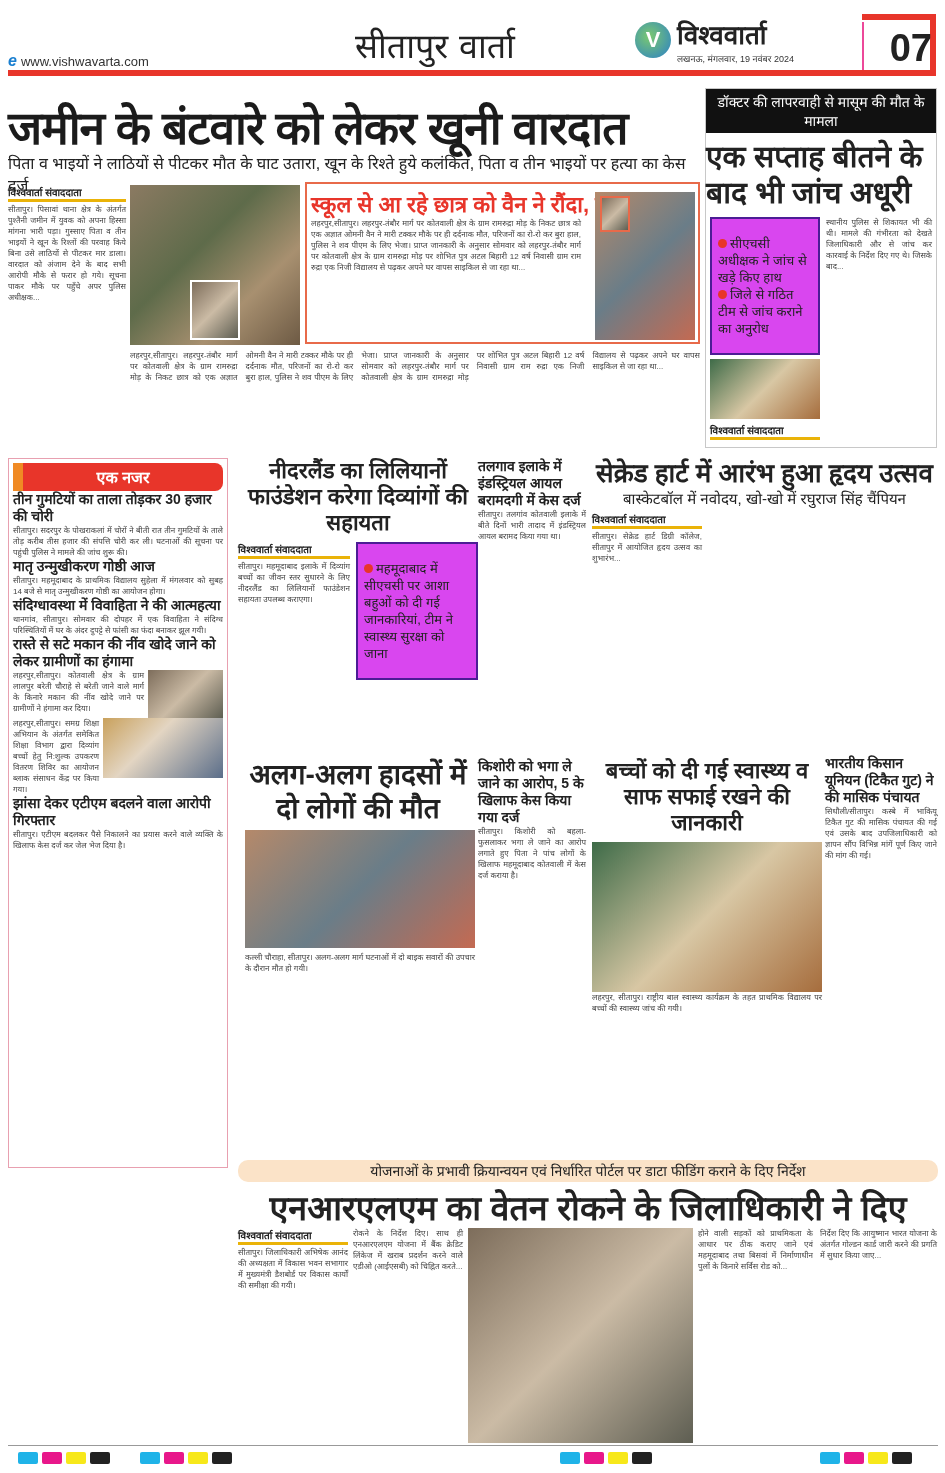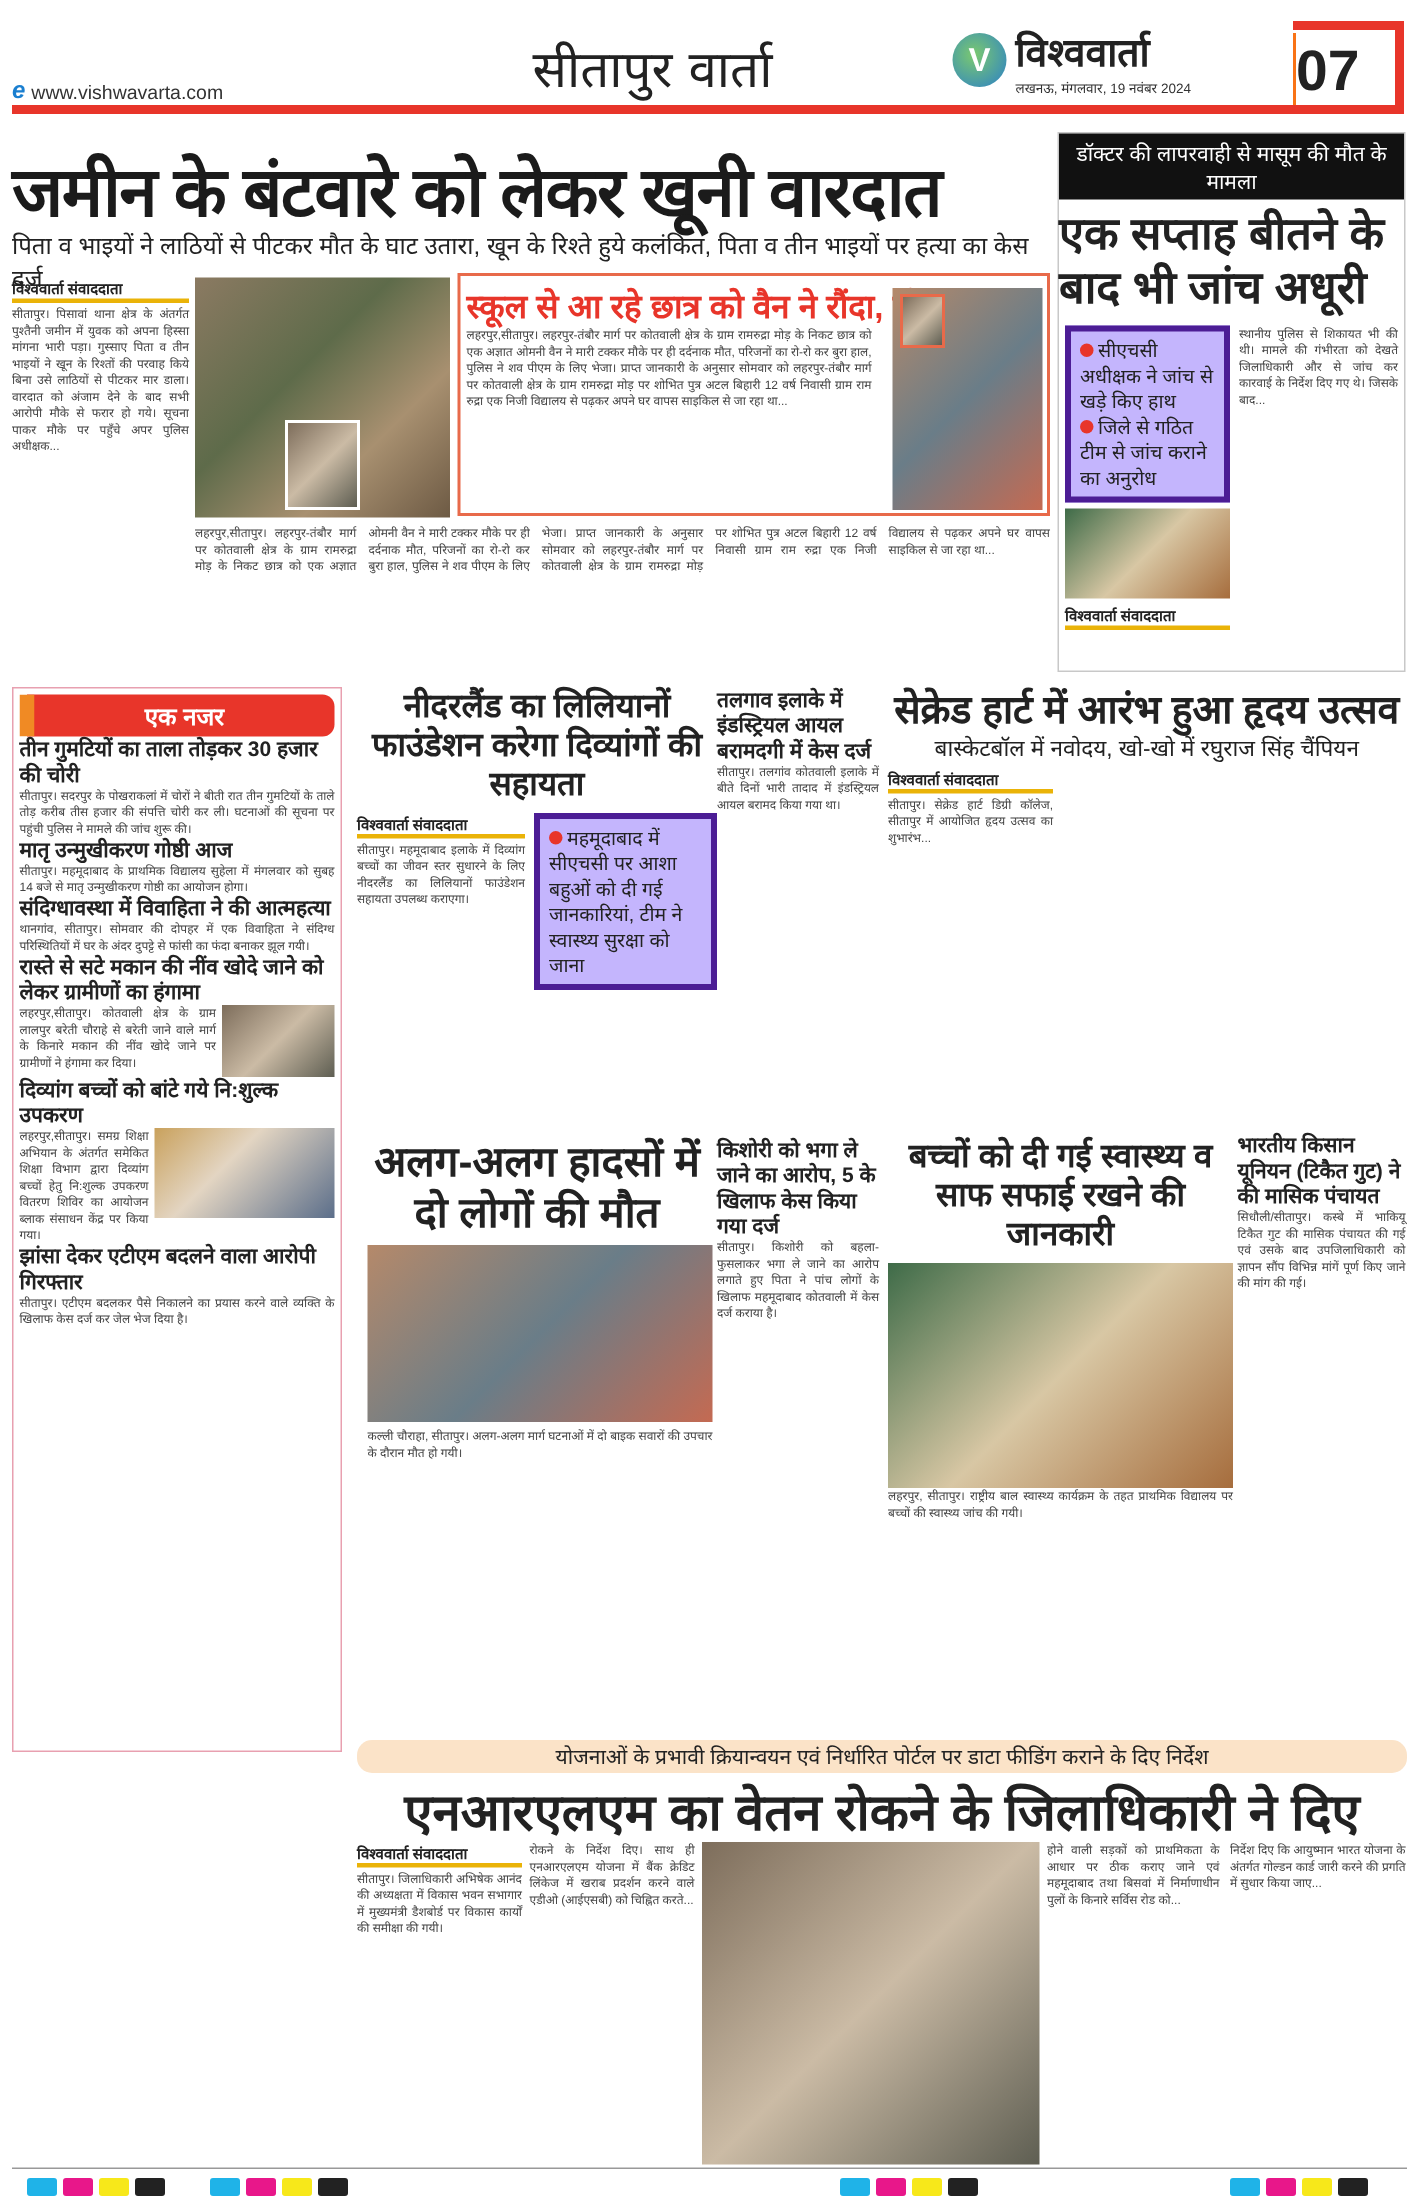--- a/index.html
+++ b/index.html
@@ -7,36 +7,36 @@
 .abs{position:absolute}
 .masthead{left:0;top:0;width:945px;height:80px}
 .red-line{position:absolute;left:8px;top:70px;width:925px;height:6px;background:#e8352a}
 .site{position:absolute;left:8px;top:52px;font-size:13px;color:#333;display:flex;align-items:center;gap:4px}
 .site .e{color:#1a7fd0;font-weight:bold;font-size:16px;font-style:italic}
 .section{position:absolute;left:355px;top:22px;font-size:34px;color:#222;font-family:"DejaVu Sans",sans-serif}
 .brand{position:absolute;left:635px;top:22px;display:flex;align-items:flex-start;gap:6px}
 .logo{width:36px;height:36px;border-radius:50%;background:radial-gradient(circle at 40% 40%,#7bc96f,#2a7fc9);color:#fff;font-weight:bold;text-align:center;line-height:36px;font-size:22px}
 .brand-name{font-size:26px;font-weight:bold;color:#222;line-height:26px}
 .dateline{font-size:9px;color:#333;margin-top:4px}
-.pageno{position:absolute;left:862px;top:22px;width:70px;height:52px;border-left:2px solid #f97316;font-size:38px;font-weight:bold;text-align:left;line-height:52px}
+.pageno{position:absolute;left:862px;top:22px;width:70px;height:52px;border-left:2px solid #ec4899;font-size:38px;font-weight:bold;text-align:right;line-height:52px}
 .pageno-bar{position:absolute;left:930px;top:14px;width:6px;height:62px;background:#e8352a}
 .pageno-top{position:absolute;left:862px;top:14px;width:74px;height:6px;background:#e8352a}
 .h-main{left:8px;top:95px;width:690px;font-size:46px;font-weight:bold;letter-spacing:-1px;color:#1b1b1b}
 .sub-main{left:8px;top:152px;width:690px;font-size:16px;color:#222}
 .box-right{left:705px;top:88px;width:232px;height:360px;border:1px solid #c8c8c8}
 .tag-black{background:#111;color:#fff;font-size:14px;padding:3px 6px;text-align:center}
 .h-right{font-size:30px;font-weight:bold;line-height:36px;margin:6px 0}
 .col-text{font-size:8px;line-height:11px;color:#444;text-align:justify}
 .byline{font-size:10px;font-weight:bold;border-bottom:3px solid #eab308;margin-bottom:2px;color:#222}
 .photo{background:linear-gradient(135deg,#8b7a62,#5e6b4a 40%,#a89070 70%,#6d5a44);}
 .photo2{background:linear-gradient(135deg,#b5896a,#6a7d88 50%,#c46a52)}
 .photo3{background:linear-gradient(135deg,#3e6b48,#d8c7a4 50%,#a66d3d)}
 .photo4{background:linear-gradient(135deg,#c9a15c,#e3d5c2 40%,#5b6e8a)}
 .photo5{background:linear-gradient(135deg,#7d6d5b,#cbbba5 50%,#5e5e52)}
-.bullets{background:#c4b5fd;border:4px solid #4c1d95;padding:4px 6px;font-size:13px;line-height:17px}
+.bullets{background:#d946ef;border:2px solid #4c1d95;padding:16px 6px;font-size:13px;line-height:17px}
 .dot{display:inline-block;width:9px;height:9px;border-radius:50%;background:#e8352a;margin-right:3px}
 .school-box{left:305px;top:182px;width:395px;height:162px;border:2px solid #e86a4a;padding:4px}
 .school-h{font-size:22px;color:#e8352a;font-weight:bold}
 .eknajar-box{left:8px;top:458px;width:220px;height:710px;border:1px solid #e8a0b0;padding:4px}
 .eknajar-tag{background:#e8352a;color:#fff;font-size:16px;font-weight:bold;text-align:center;border-radius:0 8px 8px 0;border-left:10px solid #f08a24;padding:3px}
 .small-h{font-size:14px;font-weight:bold;color:#222;margin-top:0;line-height:17px}
 .h2{font-size:28px;font-weight:bold;text-align:center;line-height:34px}
 .h3{font-size:14px;font-weight:bold;line-height:17px}
 .banner{left:238px;top:1160px;width:700px;height:22px;background:#fbe3c8;border-radius:10px;text-align:center;font-size:14px;line-height:22px}
 .h-bottom{left:238px;top:1184px;width:700px;font-size:34px;font-weight:bold;text-align:center}
@@ -105,21 +105,20 @@
  <div class="col-text">सीतापुर। सदरपुर के पोखराकलां में चोरों ने बीती रात तीन गुमटियों के ताले तोड़ करीब तीस हजार की संपत्ति चोरी कर ली। घटनाओं की सूचना पर पहुंची पुलिस ने मामले की जांच शुरू की।</div>
  <div class="small-h">मातृ उन्मुखीकरण गोष्ठी आज</div>
  <div class="col-text">सीतापुर। महमूदाबाद के प्राथमिक विद्यालय सुहेला में मंगलवार को सुबह 14 बजे से मातृ उन्मुखीकरण गोष्ठी का आयोजन होगा।</div>
  <div class="small-h">संदिग्धावस्था में विवाहिता ने की आत्महत्या</div>
  <div class="col-text">थानगांव, सीतापुर। सोमवार की दोपहर में एक विवाहिता ने संदिग्ध परिस्थितियों में घर के अंदर दुपट्टे से फांसी का फंदा बनाकर झूल गयी।</div>
  <div class="small-h">रास्ते से सटे मकान की नींव खोदे जाने को लेकर ग्रामीणों का हंगामा</div>
  <div style="display:flex;gap:4px">
   <div class="col-text" style="flex:1">लहरपुर,सीतापुर। कोतवाली क्षेत्र के ग्राम लालपुर बरेती चौराहे से बरेती जाने वाले मार्ग के किनारे मकान की नींव खोदे जाने पर ग्रामीणों ने हंगामा कर दिया।</div>
   <div class="photo5" style="width:75px;height:48px"></div>
  </div>
- <div class="small-h">दिव्यांग बच्चों को बांटे गये नि:शुल्क उपकरण</div>
  <div style="display:flex;gap:4px">
   <div class="col-text" style="flex:1">लहरपुर,सीतापुर। समग्र शिक्षा अभियान के अंतर्गत समेकित शिक्षा विभाग द्वारा दिव्यांग बच्चों हेतु नि:शुल्क उपकरण वितरण शिविर का आयोजन ब्लाक संसाधन केंद्र पर किया गया।</div>
   <div class="photo4" style="width:120px;height:60px"></div>
  </div>
  <div class="small-h">झांसा देकर एटीएम बदलने वाला आरोपी गिरफ्तार</div>
  <div class="col-text">सीतापुर। एटीएम बदलकर पैसे निकालने का प्रयास करने वाले व्यक्ति के खिलाफ केस दर्ज कर जेल भेज दिया है।</div>
 </div>
 
 <div class="abs" style="left:238px;top:458px;width:240px">
  <div class="h2" style="font-size:22px;line-height:26px">नीदरलैंड का लिलियानों फाउंडेशन करेगा दिव्यांगों की सहायता</div>

